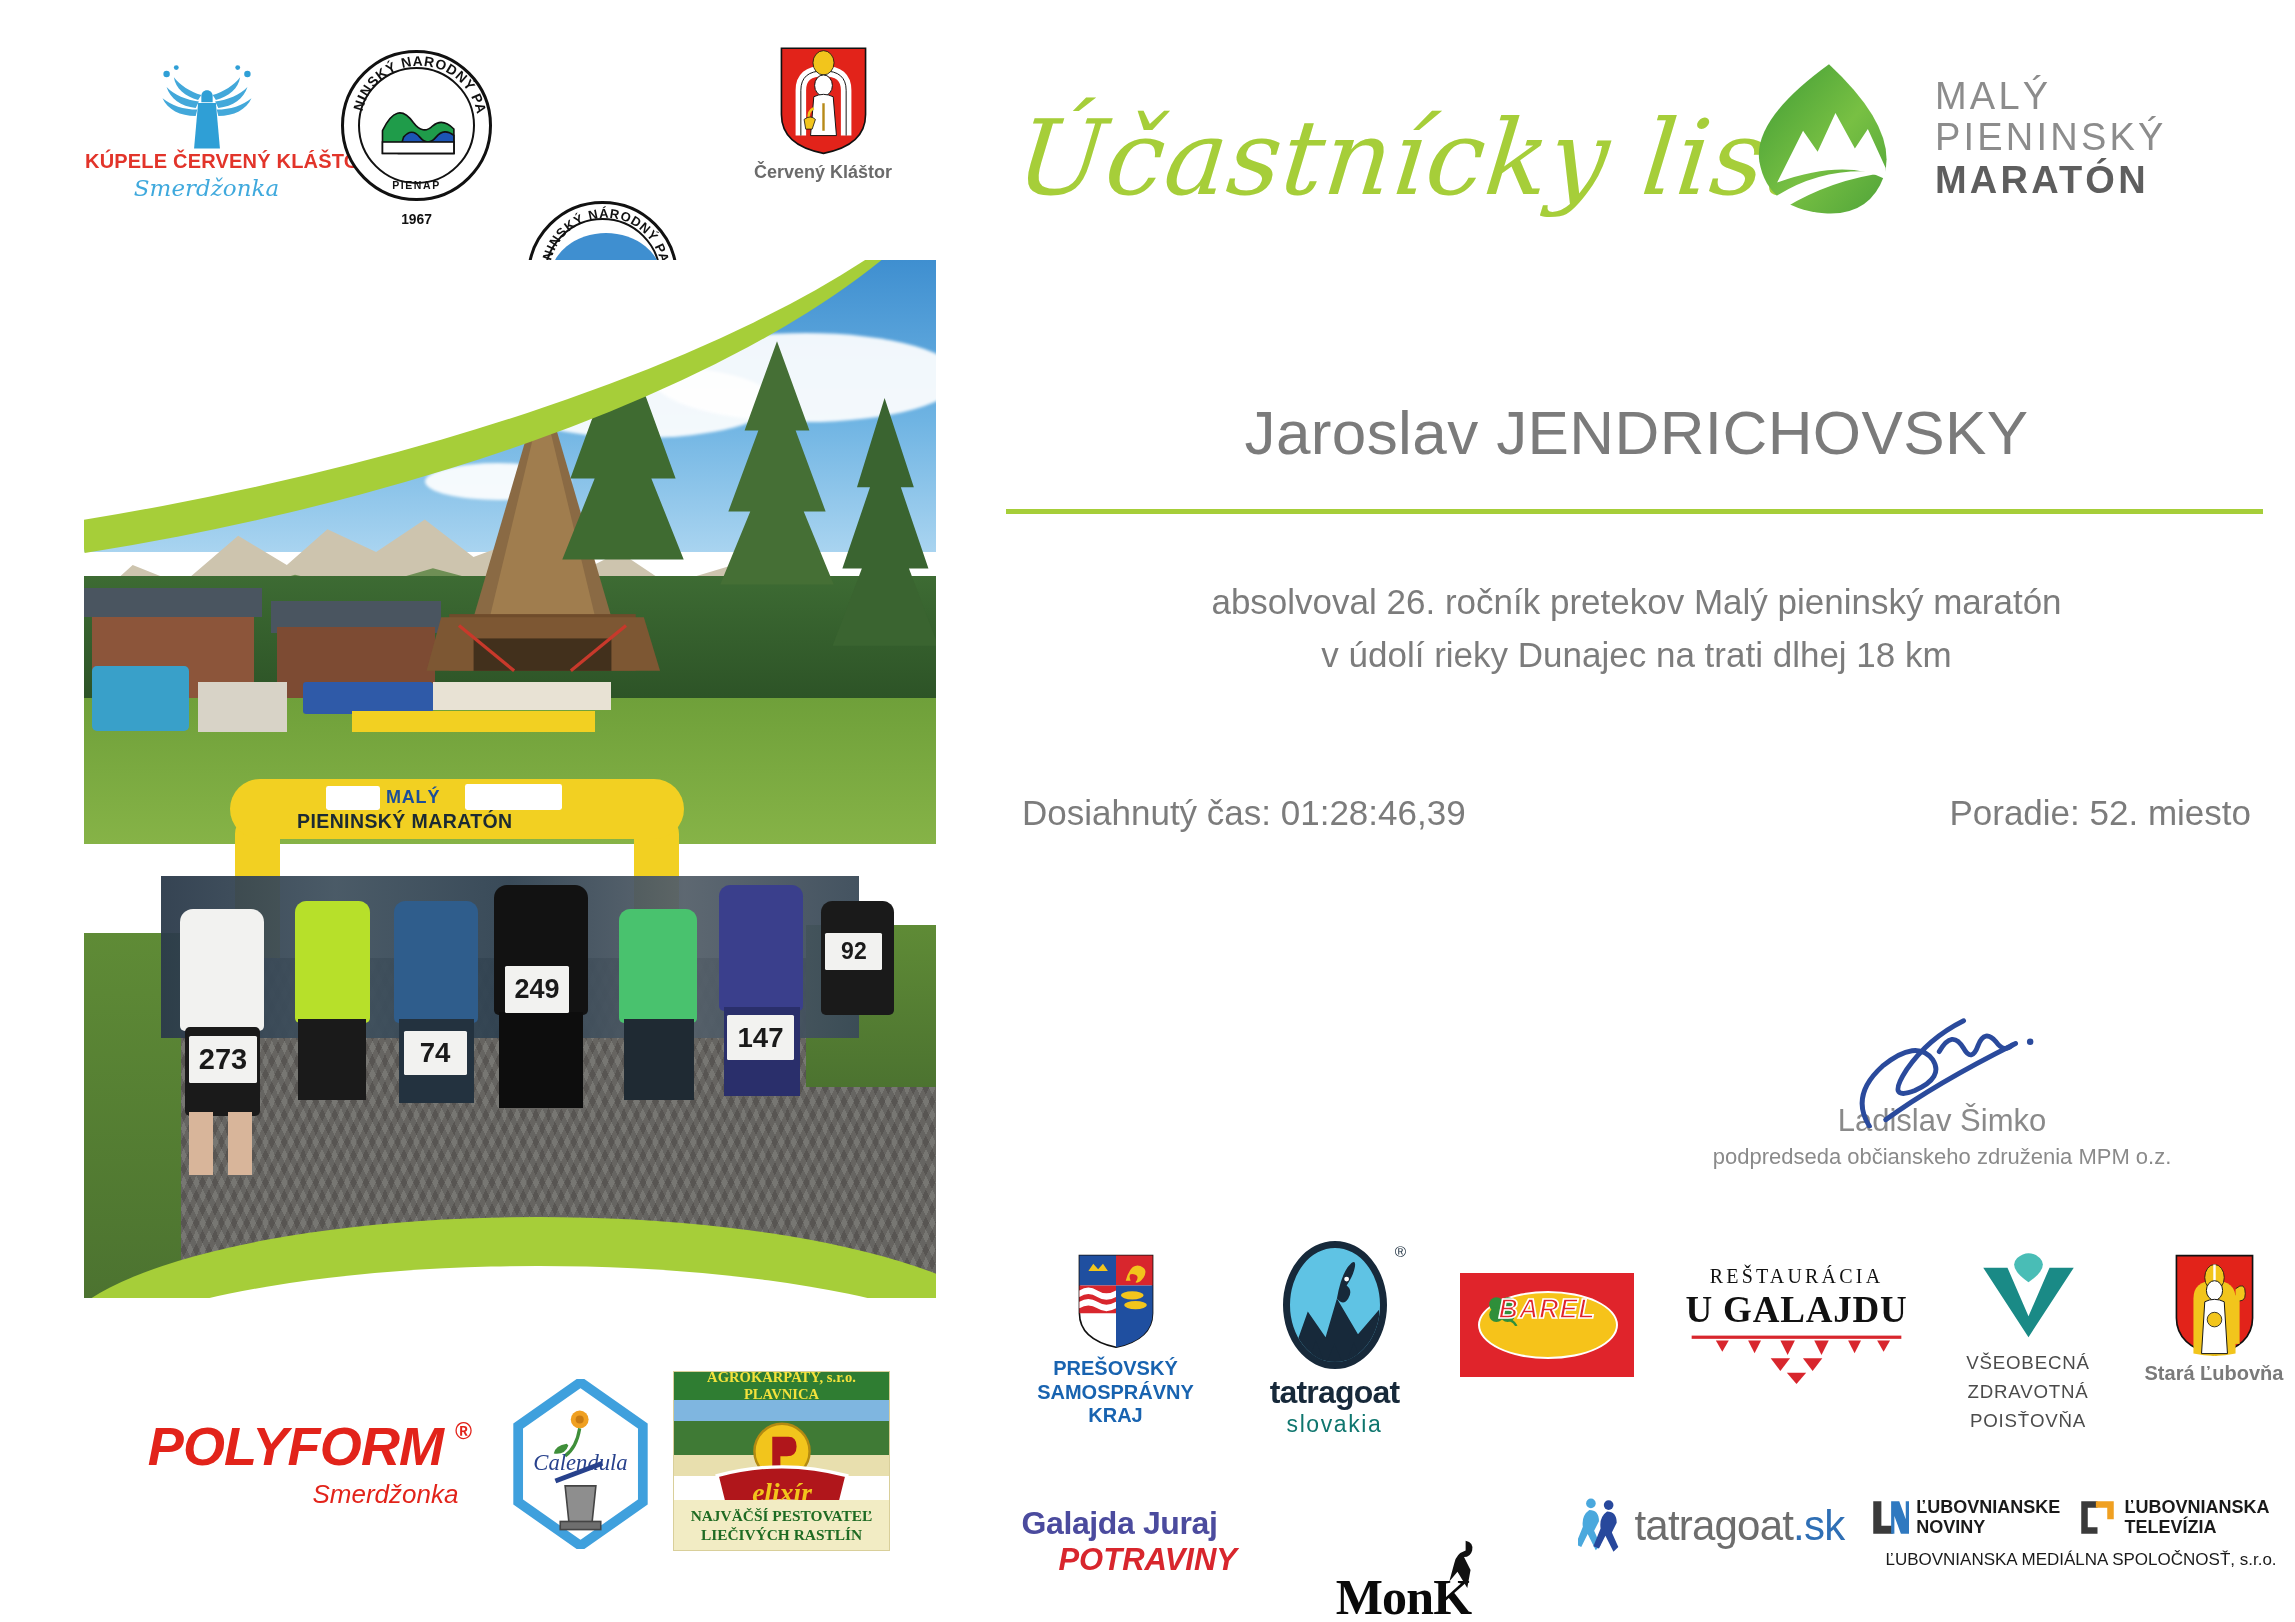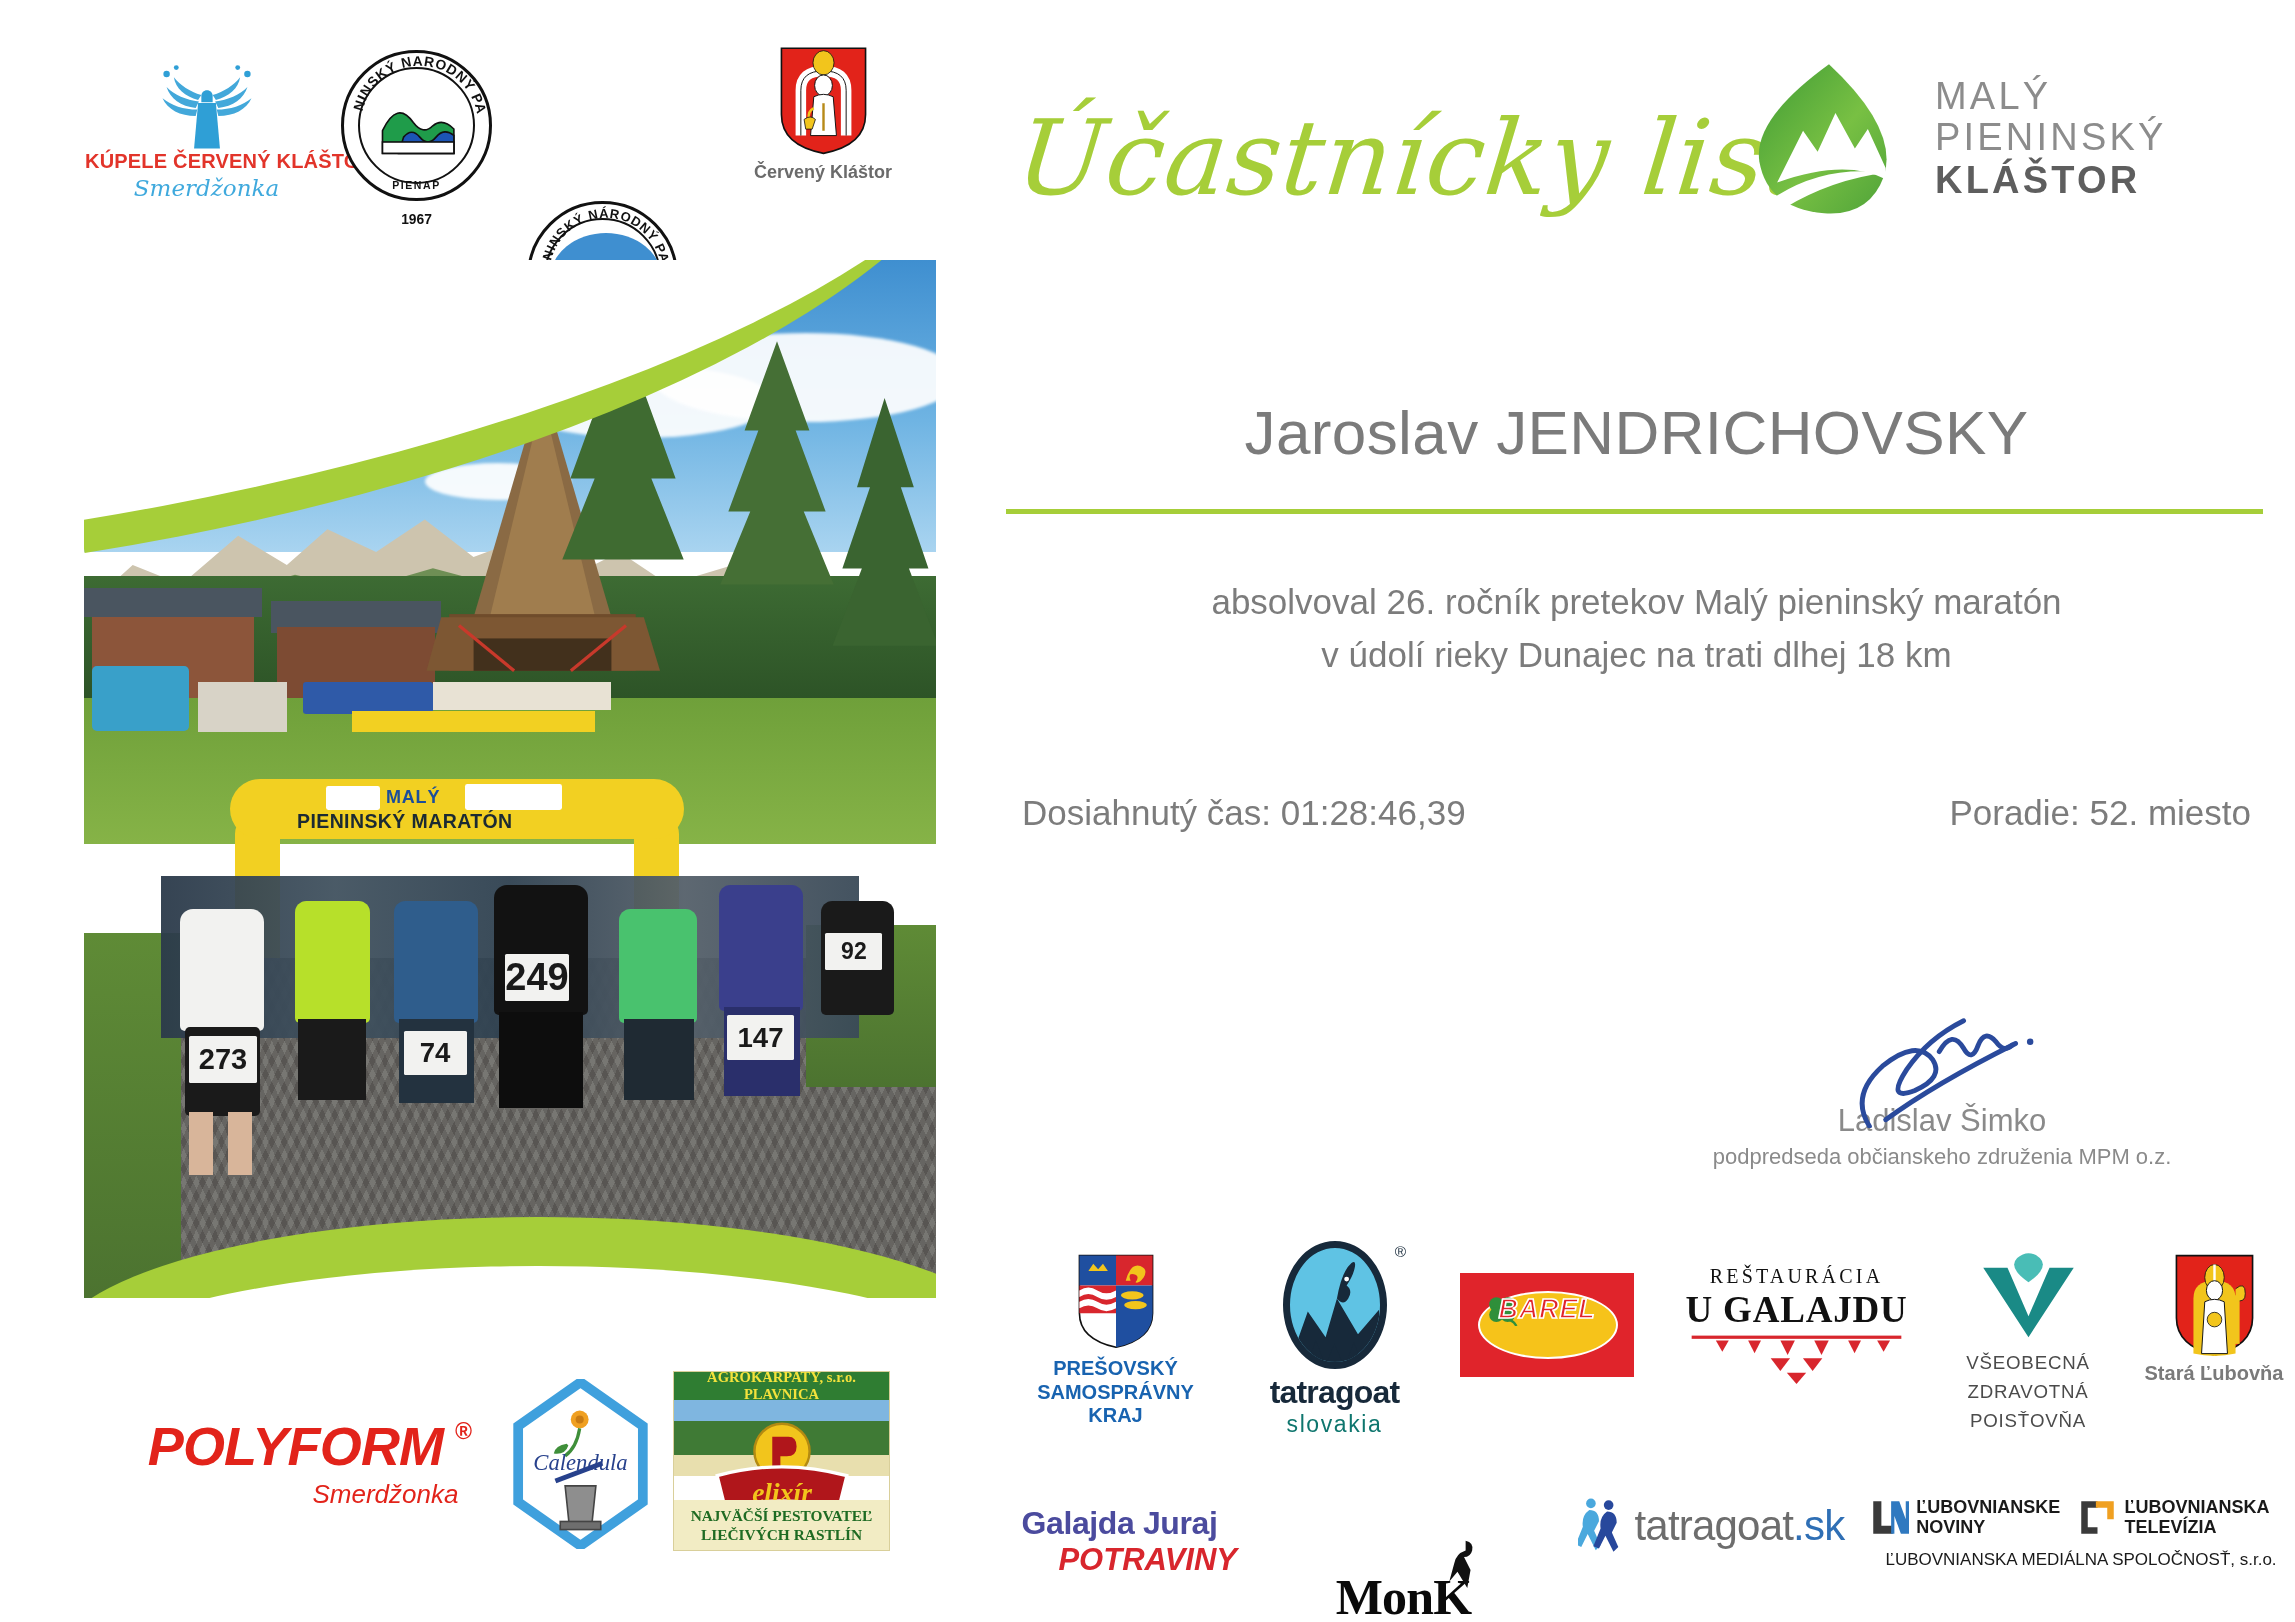--- a/index.html
+++ b/index.html
@@ -287,21 +287,21 @@
           </linearGradient>
         </defs>
         <path d="M100 4 Q186 84 168 142 Q150 192 94 188 Q24 182 14 124 Q6 72 100 4 Z" fill="url(#lg)"></path>
         <path d="M36 150 L68 86 L86 112 L108 64 L132 108 L148 84 L170 132 L170 146 Q120 120 36 150 Z" fill="#ffffff"></path>
         <path d="M30 170 Q92 128 170 138 Q104 146 44 182 Z" fill="#ffffff"></path>
       </svg>
     </div>
     <div class="mpm-text">
       <div class="mpm-l1">MALÝ</div>
       <div class="mpm-l2">PIENINSKÝ</div>
-      <div class="mpm-l3">KLÁŠTOR</div>
+      <div class="mpm-l3">MARATÓN</div>
     </div>
   </div>
 
   <div class="photo-wrap">
     <div class="photo">
       <div class="sky"></div>
       <div class="cloud" style="left:32px;top:174px;width:243px;height:57px"></div>
       <div class="cloud" style="left:162px;top:146px;width:203px;height:49px"></div>
       <div class="cloud" style="left:422px;top:105px;width:268px;height:73px"></div>
       <div class="cloud" style="left:568px;top:73px;width:308px;height:89px"></div>
@@ -381,21 +381,21 @@
 
       <div class="runner" style="left:300px;top:641px;width:105px;height:276px">
         <div style="position:absolute;left:9.7px;top:0;width:84px;height:122px;background:#2f5d8c;border-radius:11.4px 11.4px 4.9px 4.9px"></div>
         <div style="position:absolute;left:14.6px;top:118px;width:75px;height:84px;background:#23323f"></div>
         <div class="bib" style="left:19.5px;top:130px;width:63px;height:44px;font-size:27.6px">74</div>
       </div>
 
       <div class="runner" style="left:397px;top:625px;width:122px;height:292px">
         <div style="position:absolute;left:13px;top:0;width:94px;height:130px;background:#121212;border-radius:13px 13px 4.9px 4.9px"></div>
         <div style="position:absolute;left:18px;top:127px;width:84px;height:96px;background:#0d0d0d"></div>
-        <div class="bib" style="left:24px;top:69px;width:64px;height:47px;font-size:38px">249</div>
+        <div class="bib" style="left:24px;top:81px;width:64px;height:47px;font-size:27px">249</div>
       </div>
 
       <div class="runner" style="left:527px;top:649px;width:97px;height:260px">
         <div style="position:absolute;left:8px;top:0;width:78px;height:114px;background:#49c26e;border-radius:11.4px 11.4px 4.9px 4.9px"></div>
         <div style="position:absolute;left:13px;top:110px;width:70px;height:81px;background:#1f2a33"></div>
       </div>
 
       <div class="runner" style="left:625px;top:625px;width:105px;height:284px">
         <div style="position:absolute;left:9.7px;top:0;width:84px;height:126px;background:#3a3f8c;border-radius:11.4px 11.4px 4.9px 4.9px"></div>
         <div style="position:absolute;left:14.6px;top:122px;width:76px;height:89px;background:#2a2f6b"></div>

